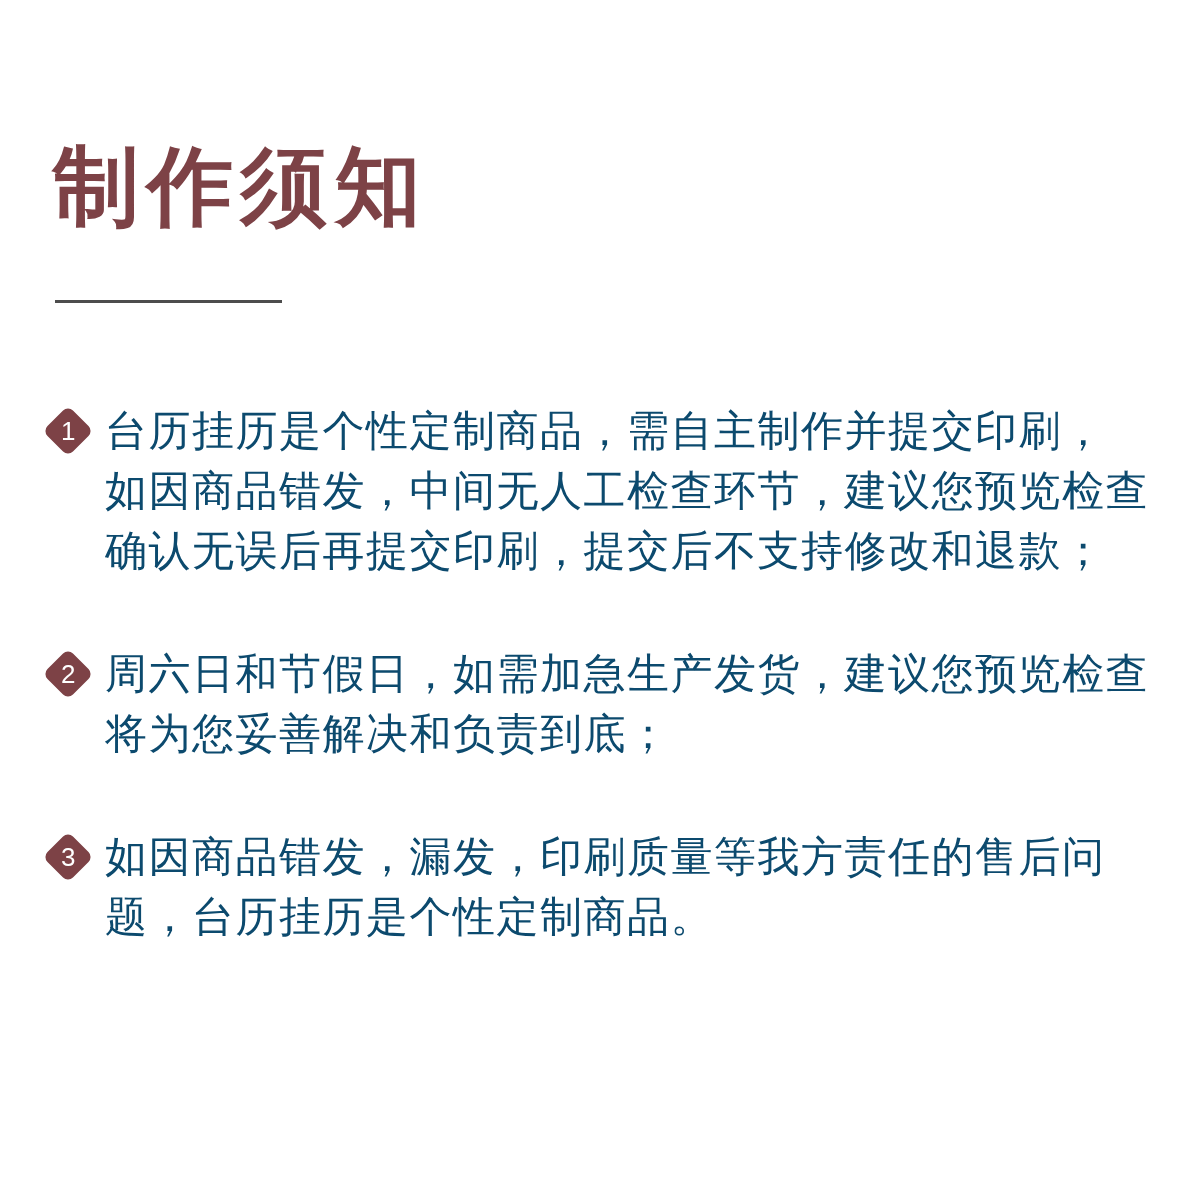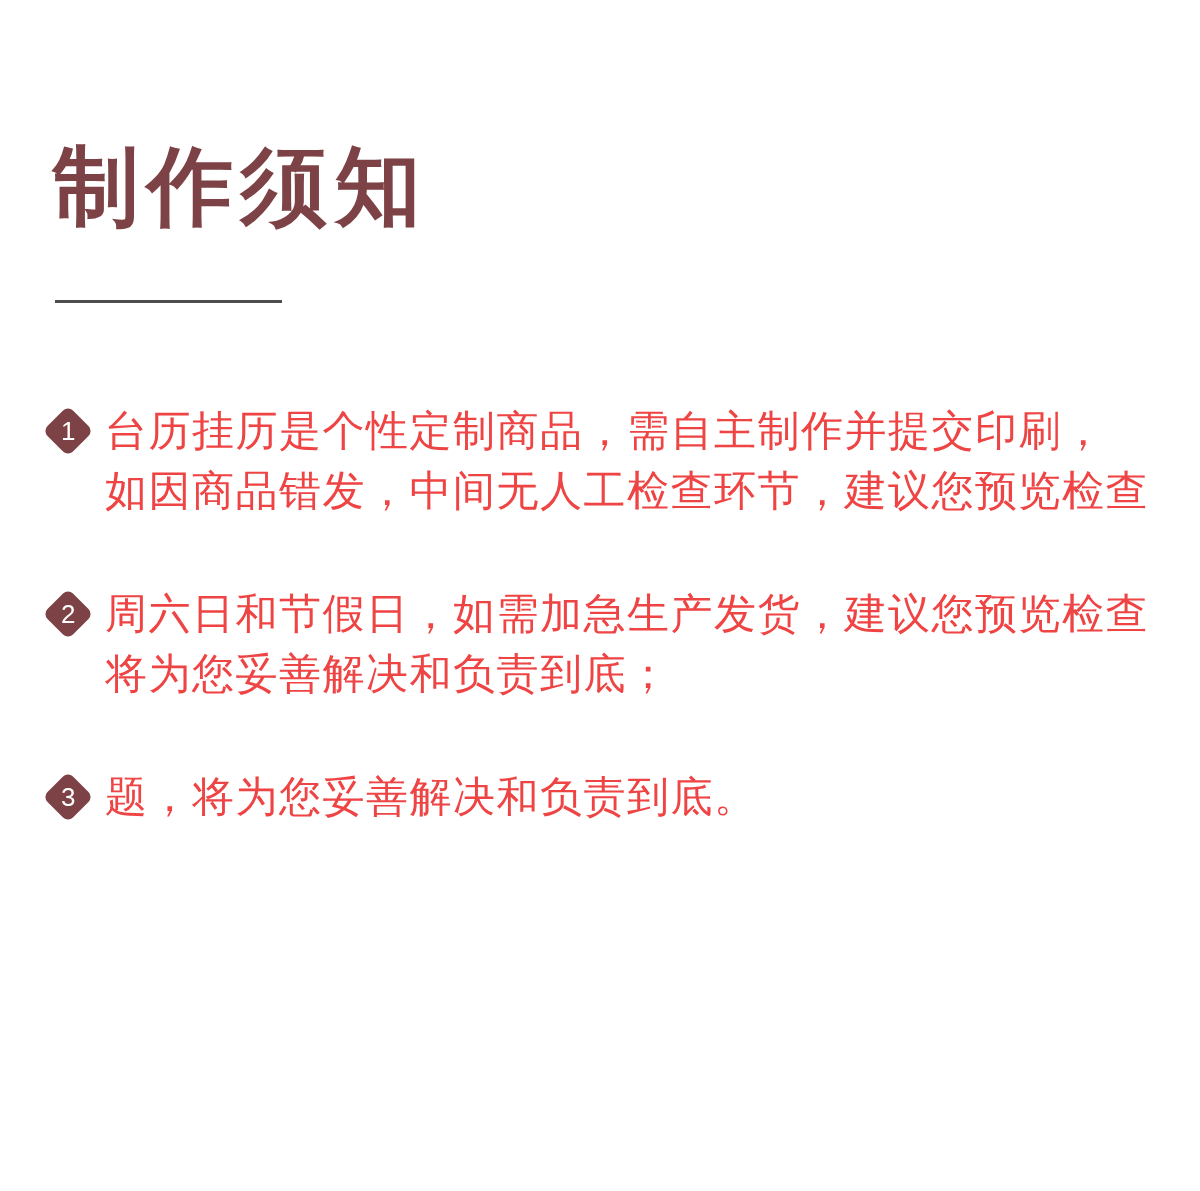--- a/index.html
+++ b/index.html
@@ -79,41 +79,42 @@
 
   .lines {
     flex: 1 1 auto;
   }
 
   .line {
     height: 60px;
     line-height: 60px;
     font-size: 42px;
     letter-spacing: 1.5px;
-    color: #ef4444;
+    color: #0c4a6e;
     font-weight: 400;
     white-space: nowrap;
   }
 </style>
 </head>
 <body>
 
 <div class="page">
   <h1 class="title">制作须知</h1>
   <div class="divider"></div>
   <div class="notices" id="notices">
   <div class="notice">
     <div class="badge-wrap">
       <div class="diamond">
         <span class="num">1</span>
       </div>
     </div>
     <div class="lines">
           <div class="line">台历挂历是个性定制商品，需自主制作并提交印刷，</div>
           <div class="line">如因商品错发，中间无人工检查环节，建议您预览检查</div>
+          <div class="line">确认无误后再提交印刷，提交后不支持修改和退款；</div>
         </div>
   </div>
 
   <div class="notice">
     <div class="badge-wrap">
       <div class="diamond">
         <span class="num">2</span>
       </div>
     </div>
     <div class="lines">
@@ -122,17 +123,18 @@
         </div>
   </div>
 
   <div class="notice">
     <div class="badge-wrap">
       <div class="diamond">
         <span class="num">3</span>
       </div>
     </div>
     <div class="lines">
-          <div class="line">题，将为您妥善解决和负责到底。</div>
+          <div class="line">如因商品错发，漏发，印刷质量等我方责任的售后问</div>
+          <div class="line">题，台历挂历是个性定制商品。</div>
         </div>
   </div>
 </div>
 </div>
 
 </body></html>

